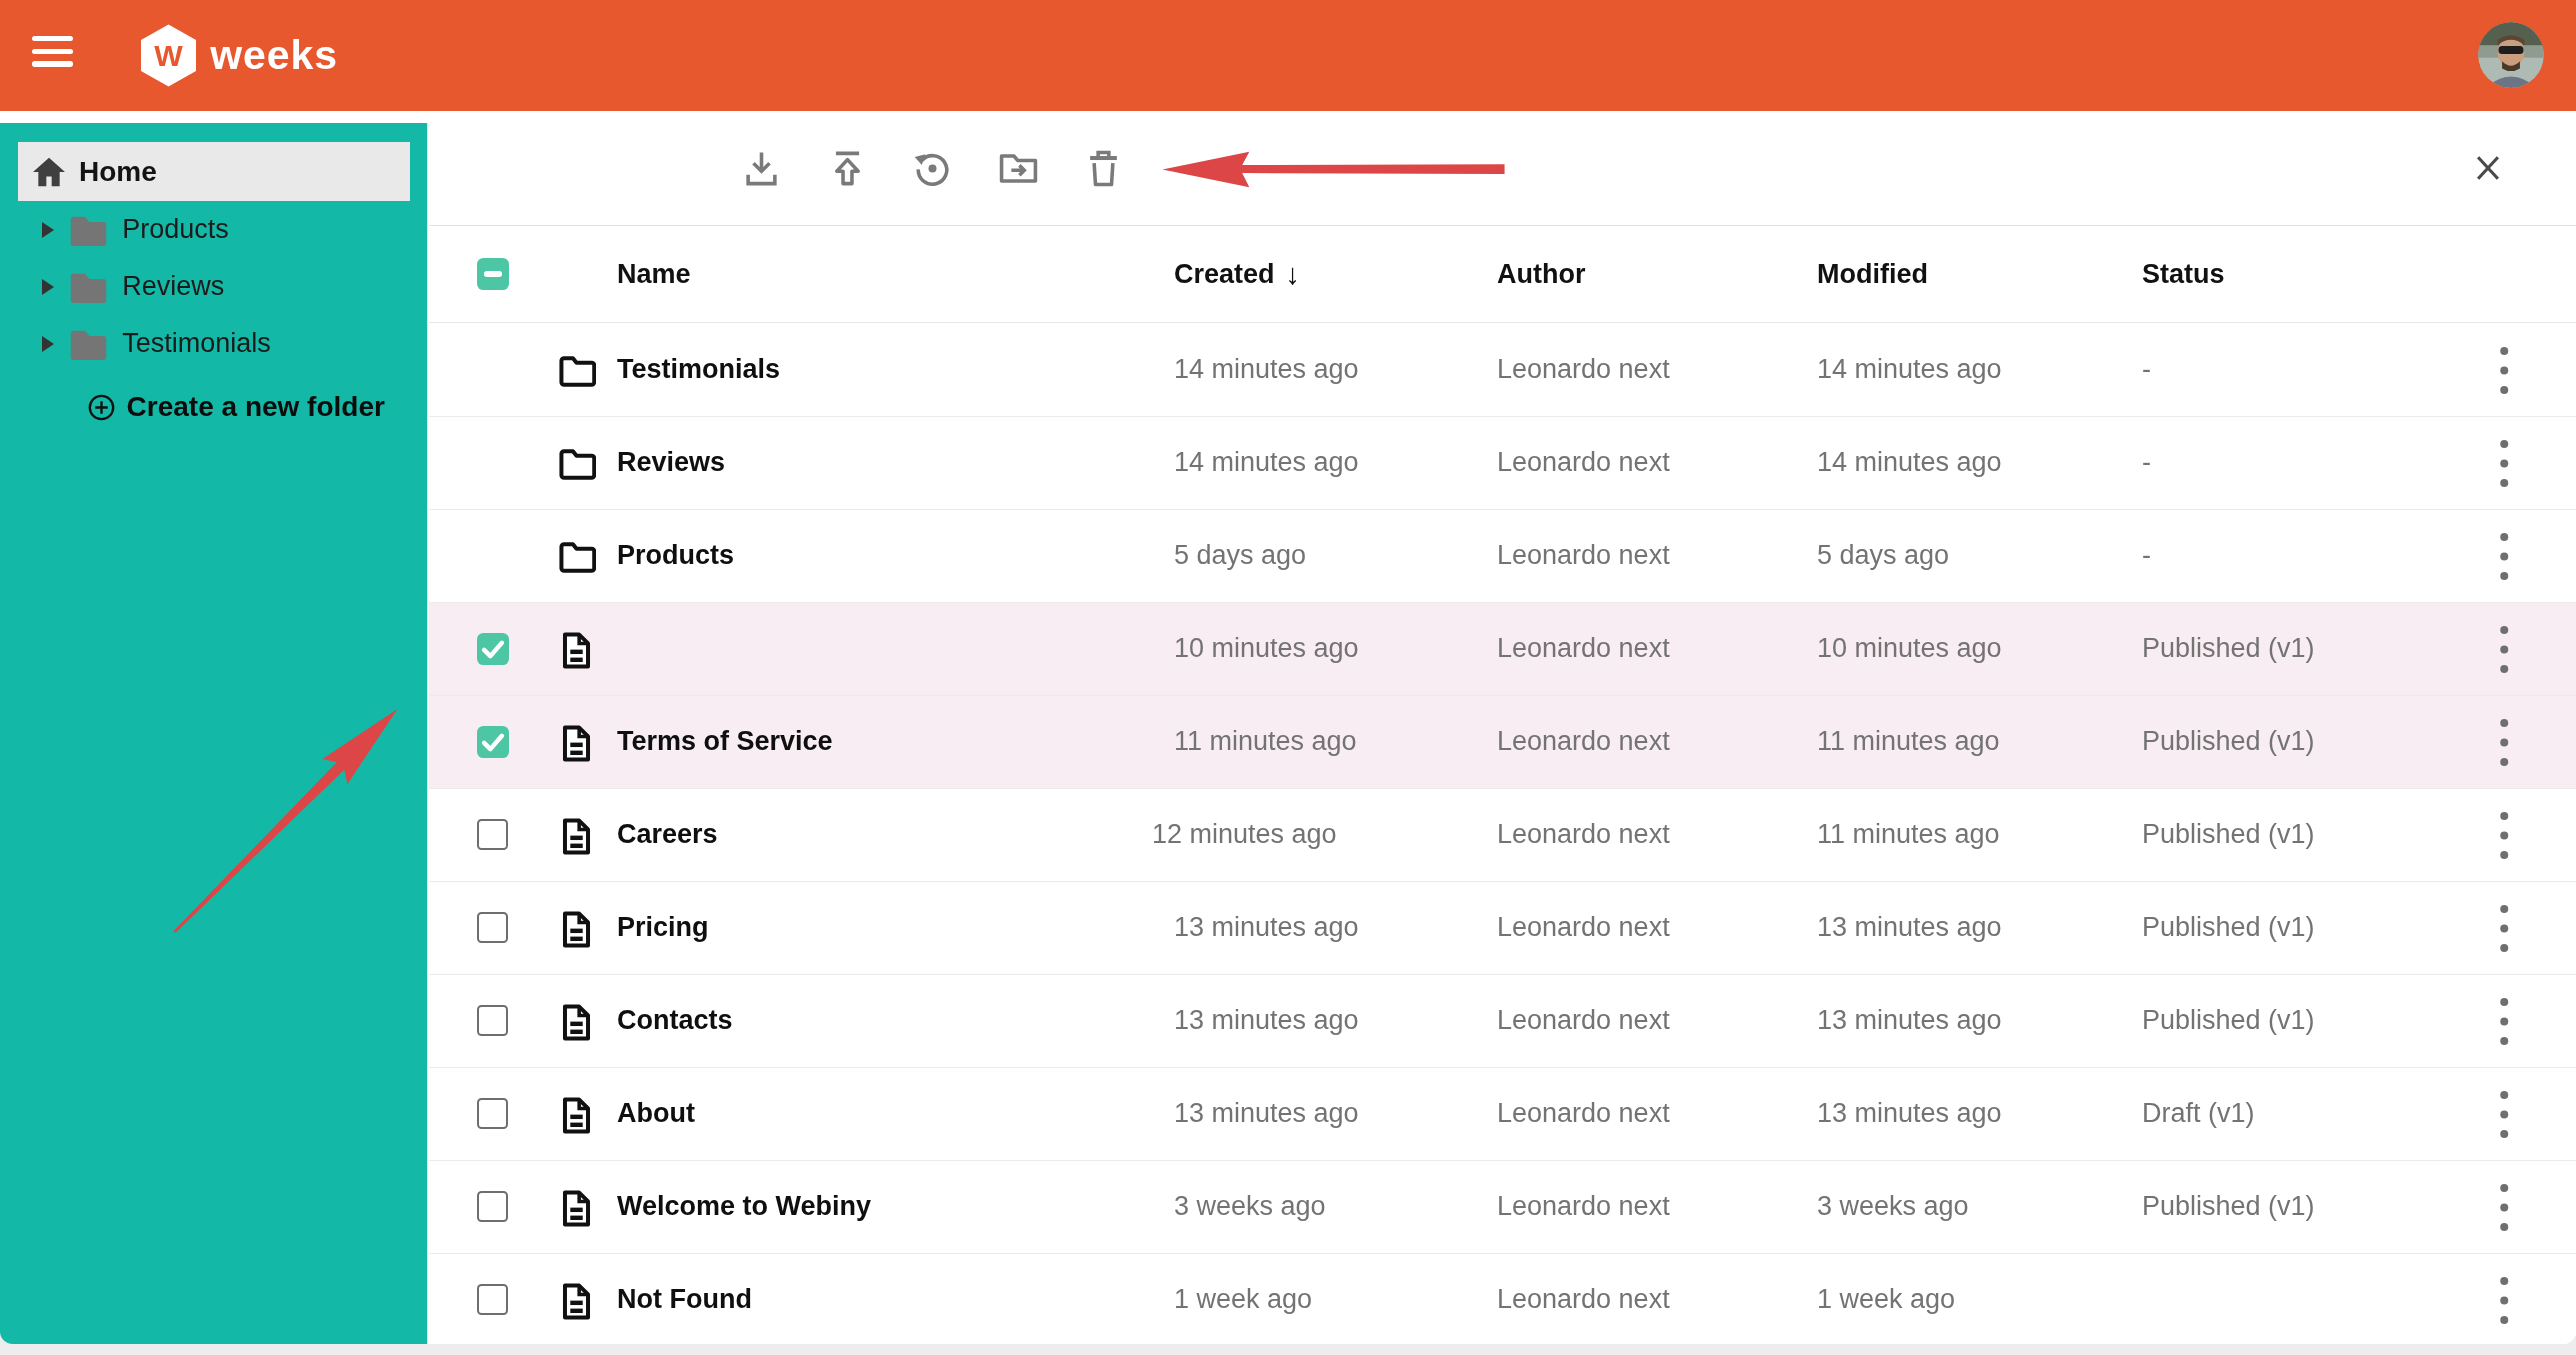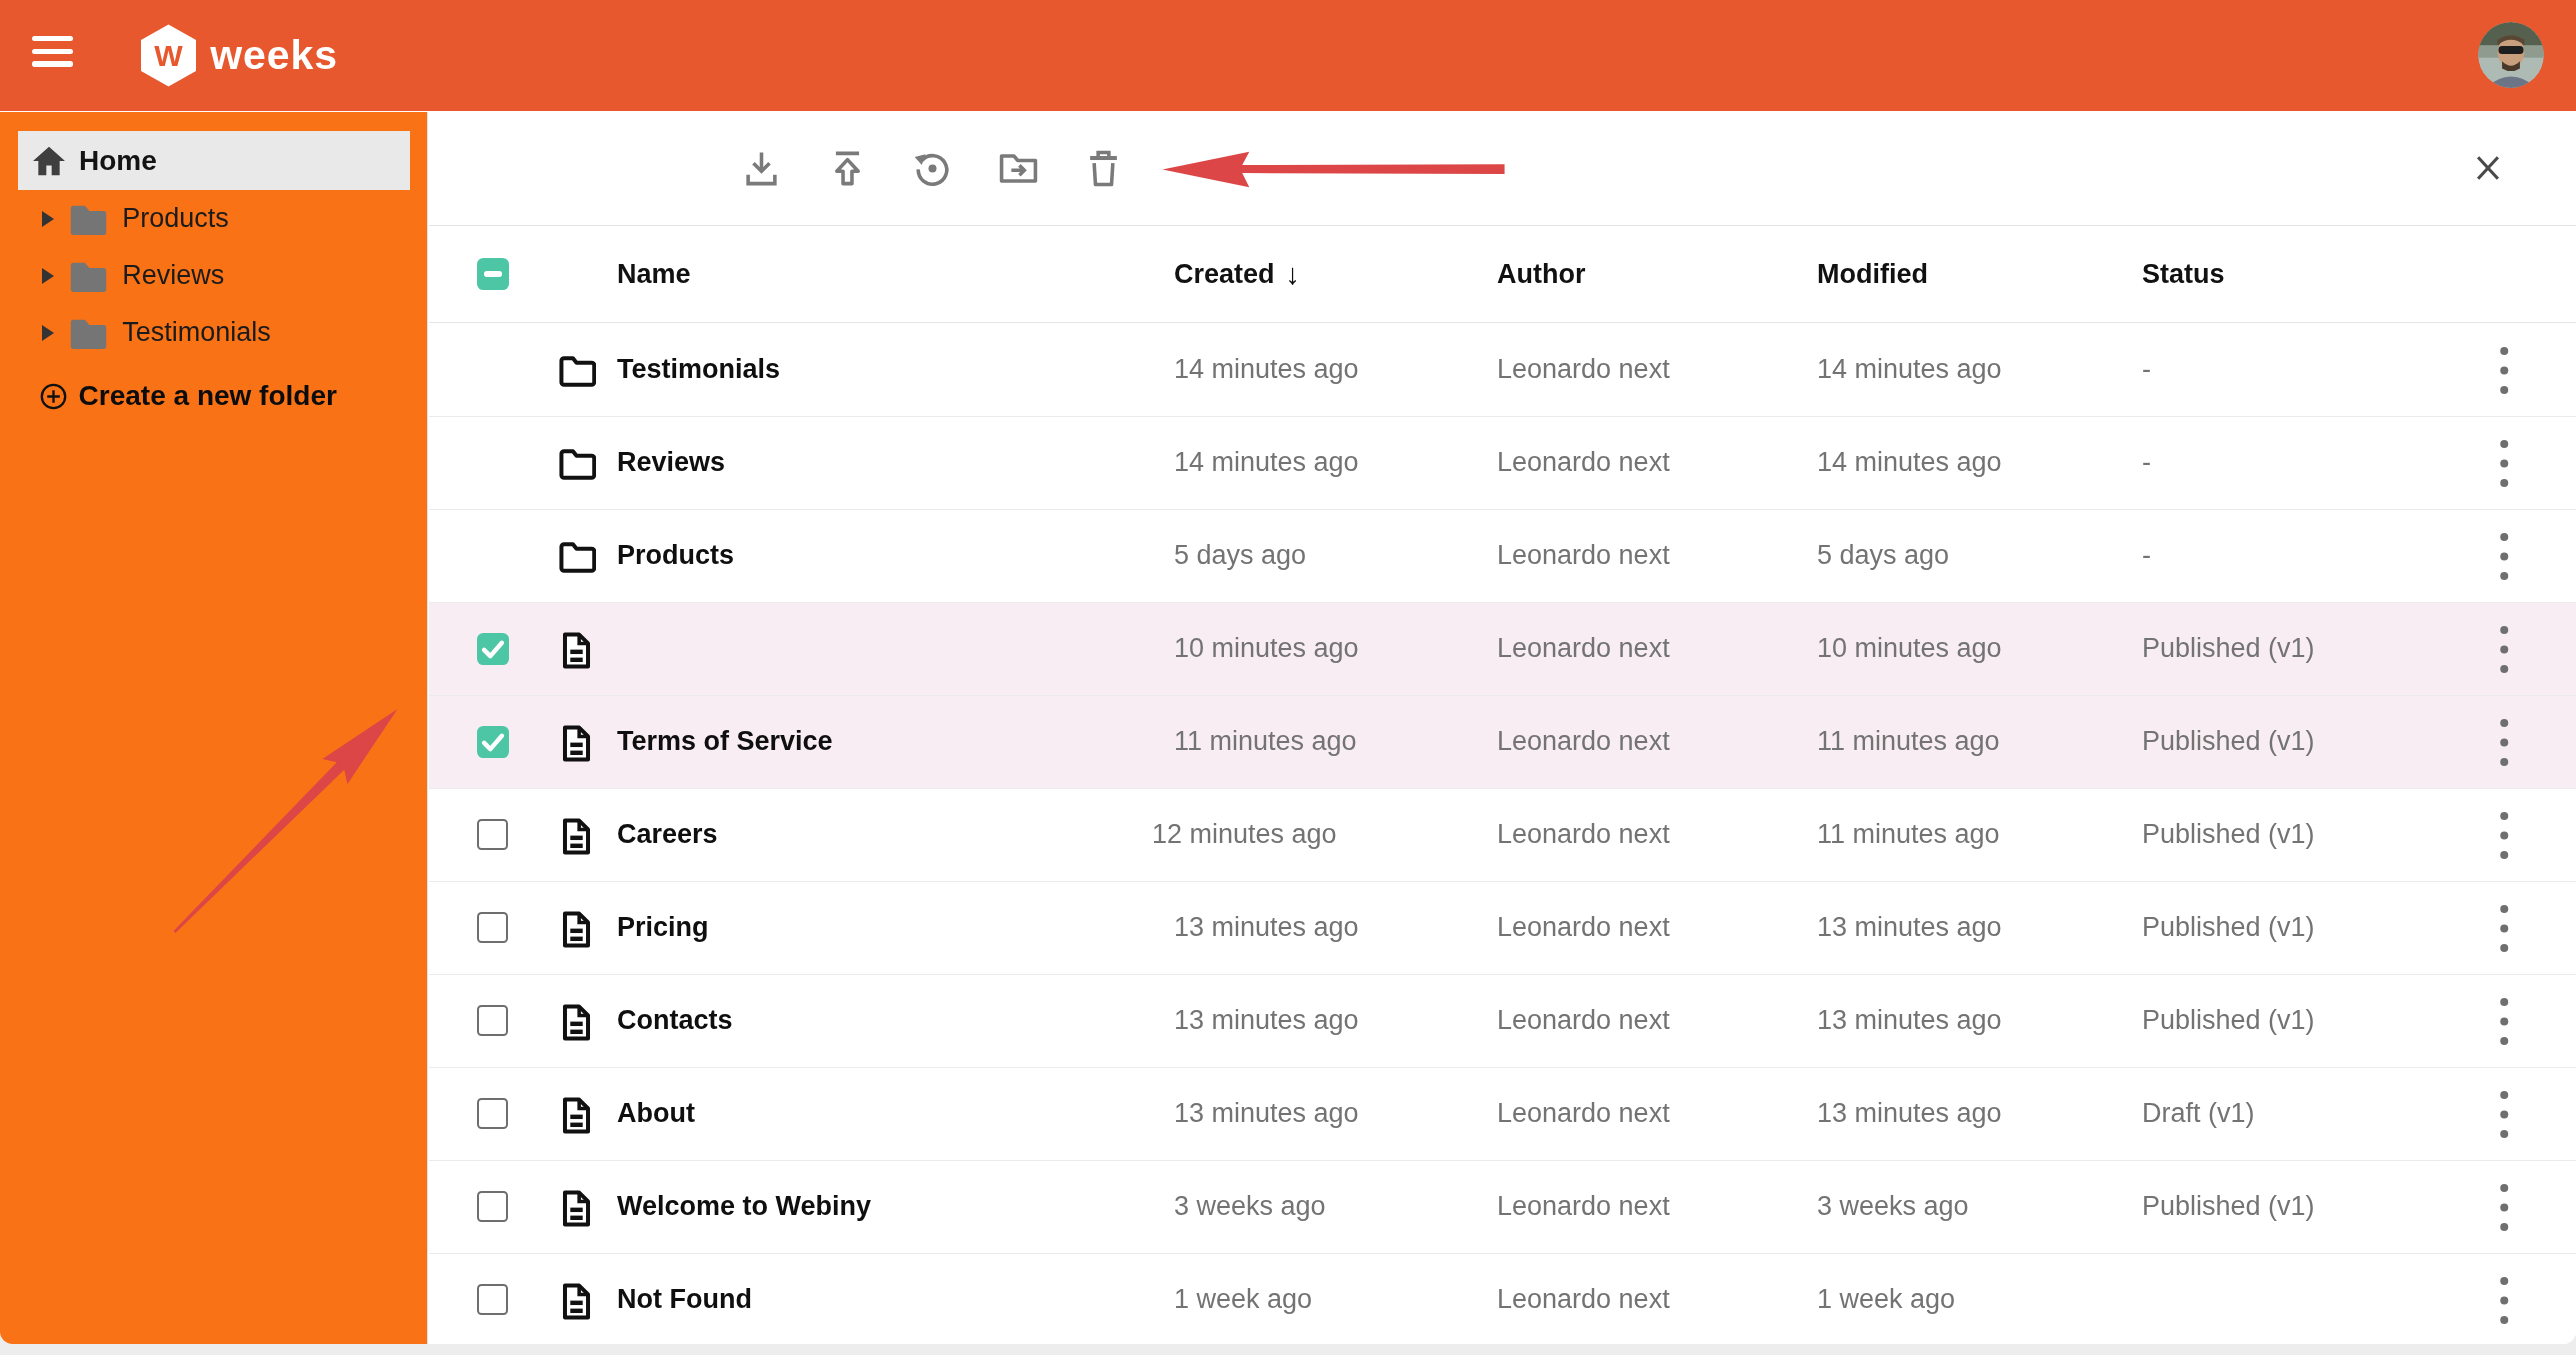--- a/index.html
+++ b/index.html
@@ -13,30 +13,30 @@
   .topbar{position:absolute;left:0;top:0;width:2576px;height:111px;background:#E8582E;z-index:10;}
   .hamburger{position:absolute;left:32px;top:36px;width:41px;height:39px;cursor:pointer;}
   .hamburger span{display:block;width:41px;height:5.4px;background:#fff;border-radius:2.7px;margin-bottom:7.2px;}
   .brand{position:absolute;left:141px;top:16px;height:79px;display:flex;align-items:center;}
   .brand .hex{width:55px;height:63px;}
   .wordmark{color:#fff;font-size:41px;font-weight:700;letter-spacing:0.9px;margin-left:14.3px;}
   .avatar{position:absolute;left:2478px;top:22.4px;width:66px;height:66px;border-radius:50%;overflow:hidden;cursor:pointer;}
   
   .surface{position:absolute;left:0;top:111px;width:2576px;height:1233px;background:#fff;border-radius:0 0 12.5px 12.5px;overflow:hidden;}
   
-  .sidebar{position:absolute;left:0;top:1px;width:428px;height:100%;background:#f97316;border-right:1.8px solid #E3E3E3;box-sizing:border-box;text-decoration:underline;}
+  .sidebar{position:absolute;left:0;top:12px;width:428px;height:100%;background:#14b8a6;border-right:1.8px solid #E3E3E3;box-sizing:border-box;text-decoration:underline;}
   .home-item{position:absolute;left:18px;top:19px;width:392px;height:59px;background:#E9E9E9;display:flex;align-items:center;cursor:pointer;}
   .home-item .hicon{margin-left:12.5px;width:36px;height:32px;}
   .home-item .hlabel{font-size:28px;font-weight:700;margin-left:12.5px;color:#141414;}
   .tree{position:absolute;left:0;top:78px;width:428px;}
   .tree-item{height:57px;display:flex;align-items:center;cursor:pointer;}
   .caret{width:0;height:0;border-left:12.5px solid #333;border-top:8px solid transparent;border-bottom:8px solid transparent;margin-left:42px;}
   .tree-item .ficon{width:39px;height:32px;margin-left:15px;}
   .tree-item .flabel{font-size:27px;color:#1b1b1b;margin-left:14.3px;}
-  .create-folder{position:absolute;left:0;top:259px;width:428px;height:50px;display:flex;align-items:center;cursor:pointer;}
+  .create-folder{position:absolute;left:0;top:259px;width:428px;height:50px;display:flex;align-items:center;cursor:pointer;padding-left:48px;}
   .create-folder .picon{width:27px;height:27px;margin-left:40px;}
   .create-folder .clabel{font-size:28px;font-weight:700;margin-left:11.6px;color:#0c0c0c;}
   
   .main{position:absolute;left:429px;top:0;width:2147px;height:100%;}
   .toolbar{position:absolute;left:0;top:0;width:2147px;height:115px;border-bottom:1.8px solid #E3E3E3;box-sizing:border-box;}
   .sel-text{position:absolute;left:29px;top:0;height:114px;display:flex;align-items:center;font-size:34px;color:#0a0a0a;}
   .tb-icon{position:absolute;top:37px;width:41px;height:41px;cursor:pointer;}
   .tb-close{position:absolute;left:2041px;top:39px;width:36px;height:36px;cursor:pointer;}
   
   .thead{position:absolute;left:0;top:115px;width:2147px;height:97px;border-bottom:1.8px solid #E6E6E6;box-sizing:border-box;font-weight:700;font-size:27px;}

